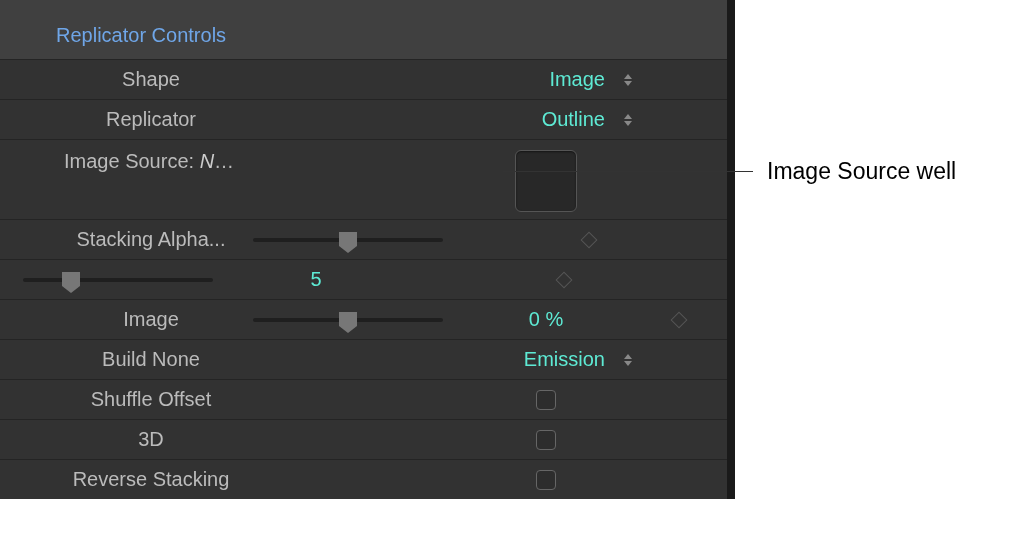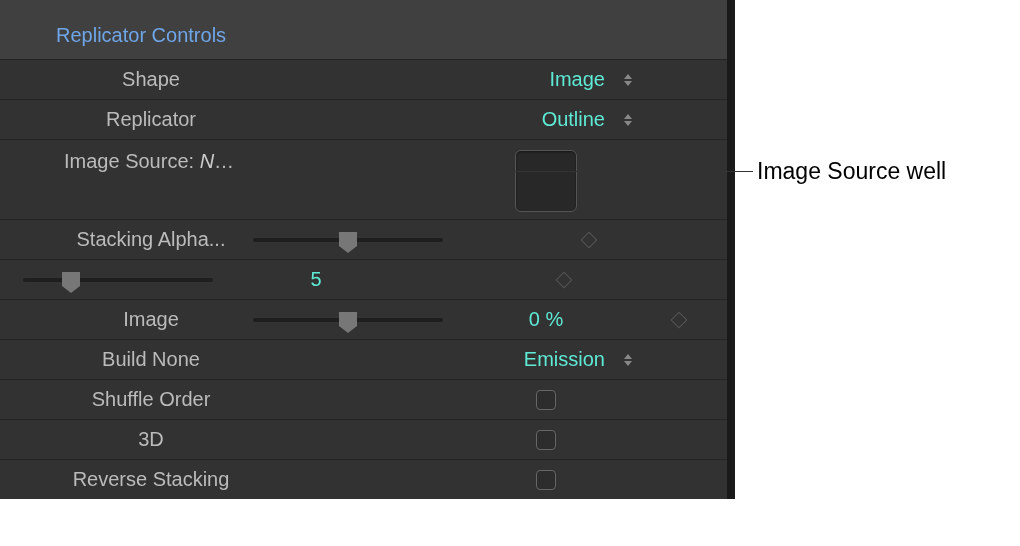--- a/index.html
+++ b/index.html
@@ -134,21 +134,21 @@
       width: 250px;
       height: 1px;
       background: #333;
       margin-left: -232px;
       position: relative;
       z-index: 5;
     }
     .callout-text {
       color: #000;
       font-size: 23px;
-      margin-left: 4px;
+      margin-left: 14px;
       white-space: nowrap;
       text-align: right;
     }
   </style>
 </head>
 <body>
 
 <div class="panel">
 
   <div class="section-header">Replicator Controls</div>
@@ -238,21 +238,21 @@
       <span>Emission</span>
       <span class="popup-arrows">
           <span class="up"></span>
           <span class="down"></span>
         </span>
     </div>
     <div class="end"></div>
   </div>
 
   <div class="row">
-    <div class="label">Shuffle Order</div>
+    <div class="label">Shuffle Offset</div>
     <div class="mid"></div>
     <div class="value-col" style="justify-content:center;">
       <div class="checkbox"></div>
     </div>
     <div class="end"></div>
   </div>
 
   <div class="row">
     <div class="label">3D</div>
     <div class="mid"></div>

